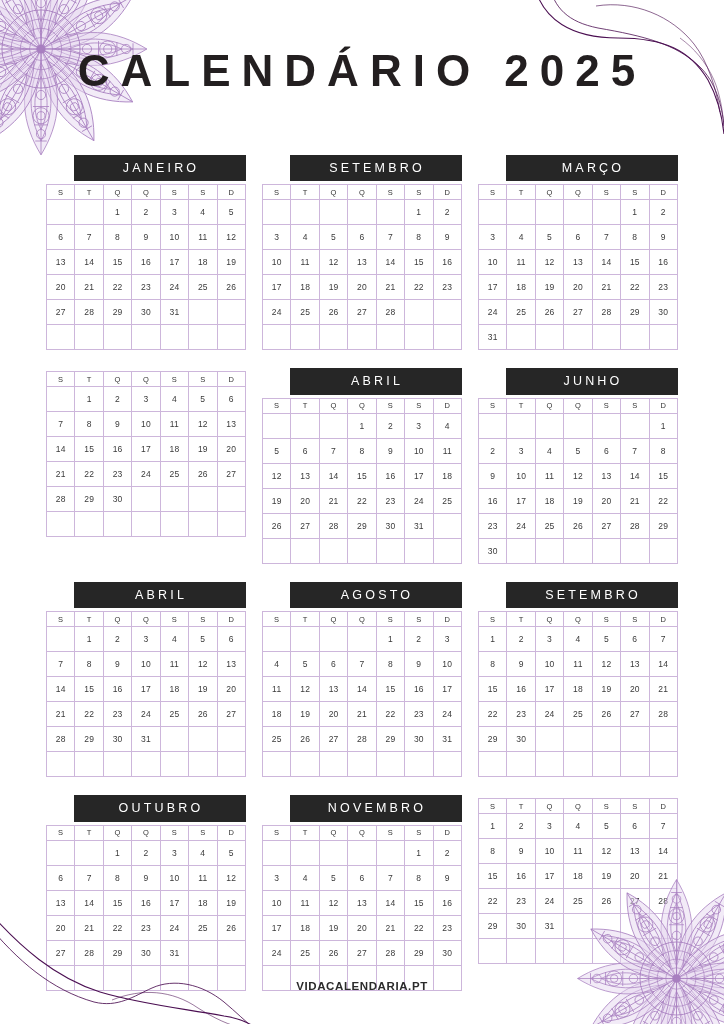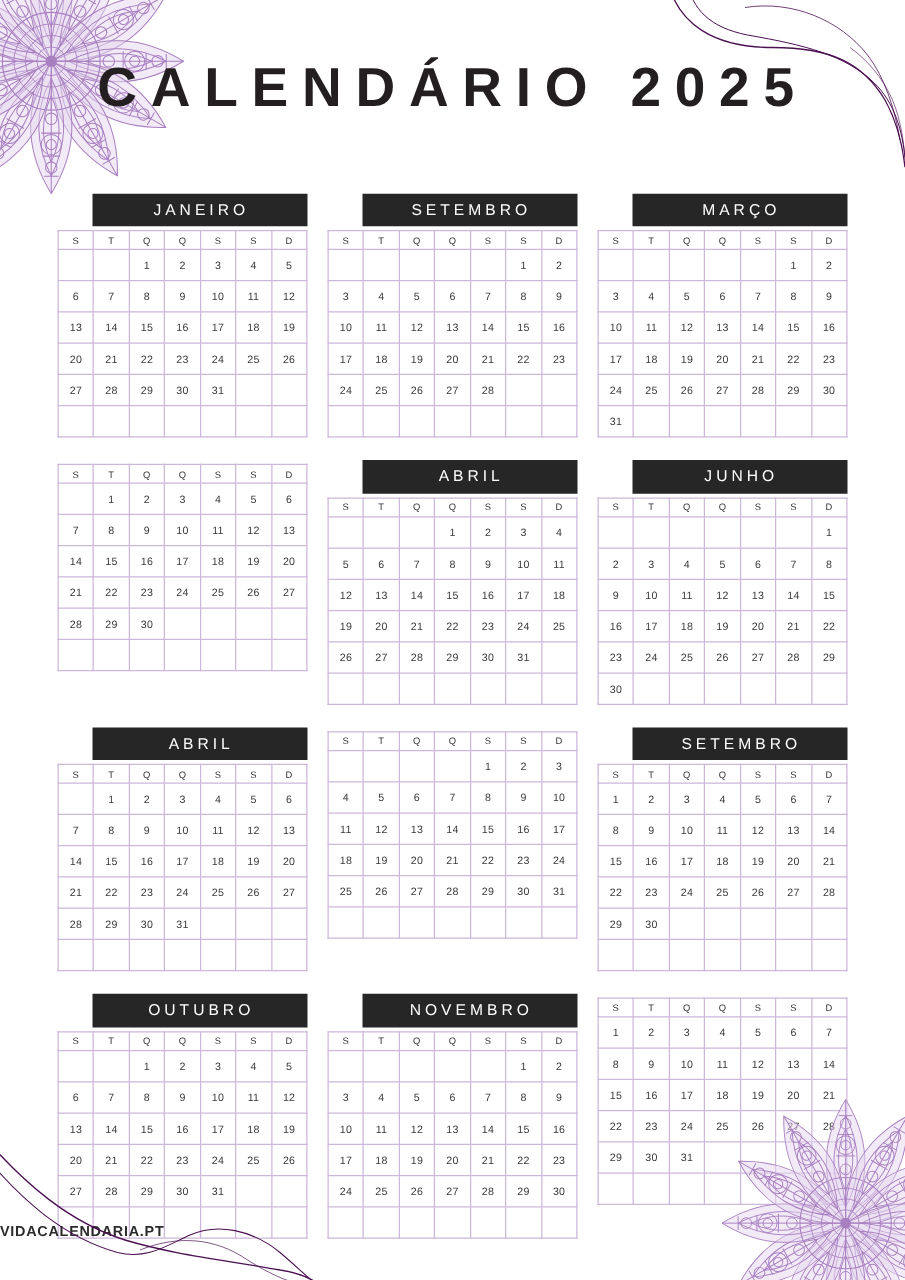--- a/index.html
+++ b/index.html
@@ -97,21 +97,21 @@
     letter-spacing: 0.2px;
   }
   td.empty { color: transparent; }
 
   
   .footer {
     position: absolute;
     left: 0;
     right: 0;
     bottom: 32px;
-    text-align: left;
+    text-align: center;
     font-size: 11.5px;
     font-weight: bold;
     letter-spacing: 0.6px;
     color: #2b2b2b;
   }
 </style>
 </head>
 <body>
 
 <div id="page">
@@ -663,20 +663,21 @@
               <td class="empty"></td>
               <td class="empty"></td>
               <td class="empty"></td>
               <td class="empty"></td>
               <td class="empty"></td>
             </tr>
           </tbody>
         </table>
       </div>
       <div class="month">
+        <div class="month-title">AGOSTO</div>
         <table class="month-grid">
           <thead>
             <tr>
               <th>S</th>
               <th>T</th>
               <th>Q</th>
               <th>Q</th>
               <th>S</th>
               <th>S</th>
               <th>D</th>

